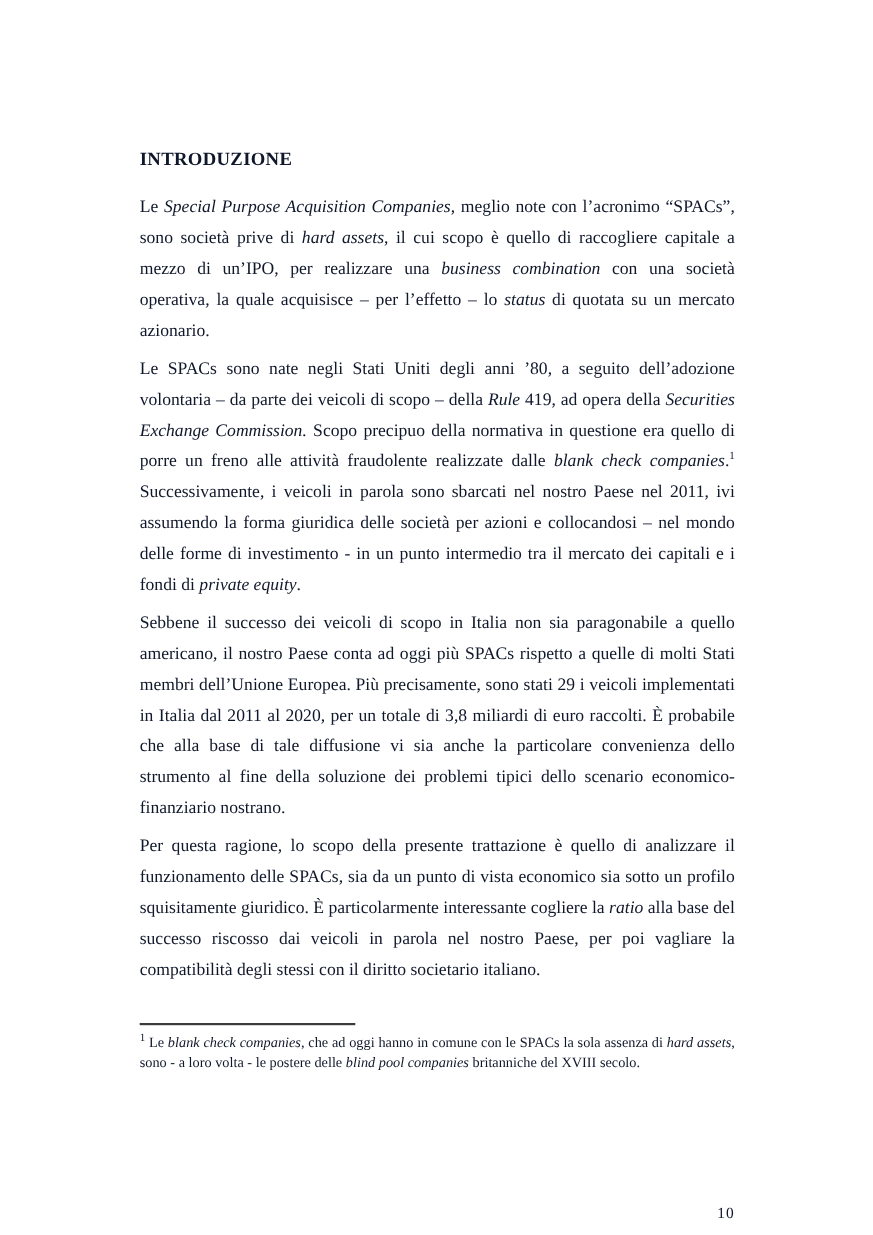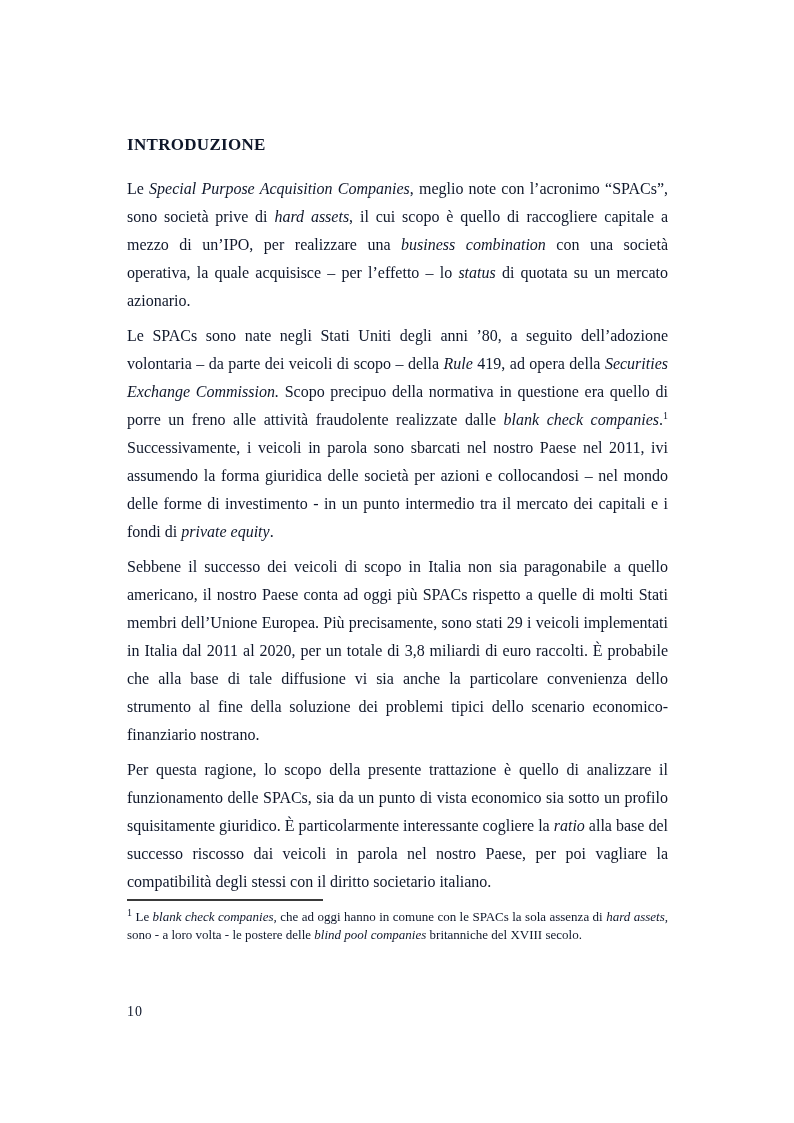--- a/index.html
+++ b/index.html
@@ -32,41 +32,41 @@
   }
   .para em, .footnote-text em { }
   sup {
     font-size: 10px;
     line-height: 0;
     vertical-align: super;
   }
   .footnote {
     position: absolute;
     left: 127px;
-    top: 899px;
+    top: 930px;
     width: 541px;
   }
   .footnote-rule {
     width: 196px;
     border: none;
     border-top: 2px solid #3a3a3a;
     margin: 0 0 7px 0;
   }
   .footnote-text {
     font-size: 13px;
     line-height: 17.5px;
     text-align: justify;
     margin: 0;
   }
   .page-number {
     position: absolute;
     left: 127px;
-    top: 1004px;
+    top: 1096px;
     width: 541px;
-    text-align: left;
+    text-align: right;
     font-size: 14px;
     letter-spacing: 1px;
   }
 </style>
 </head>
 <body>
 
 <div class="page">
   <div class="content">
     <h1 class="doc-title">INTRODUZIONE</h1>

